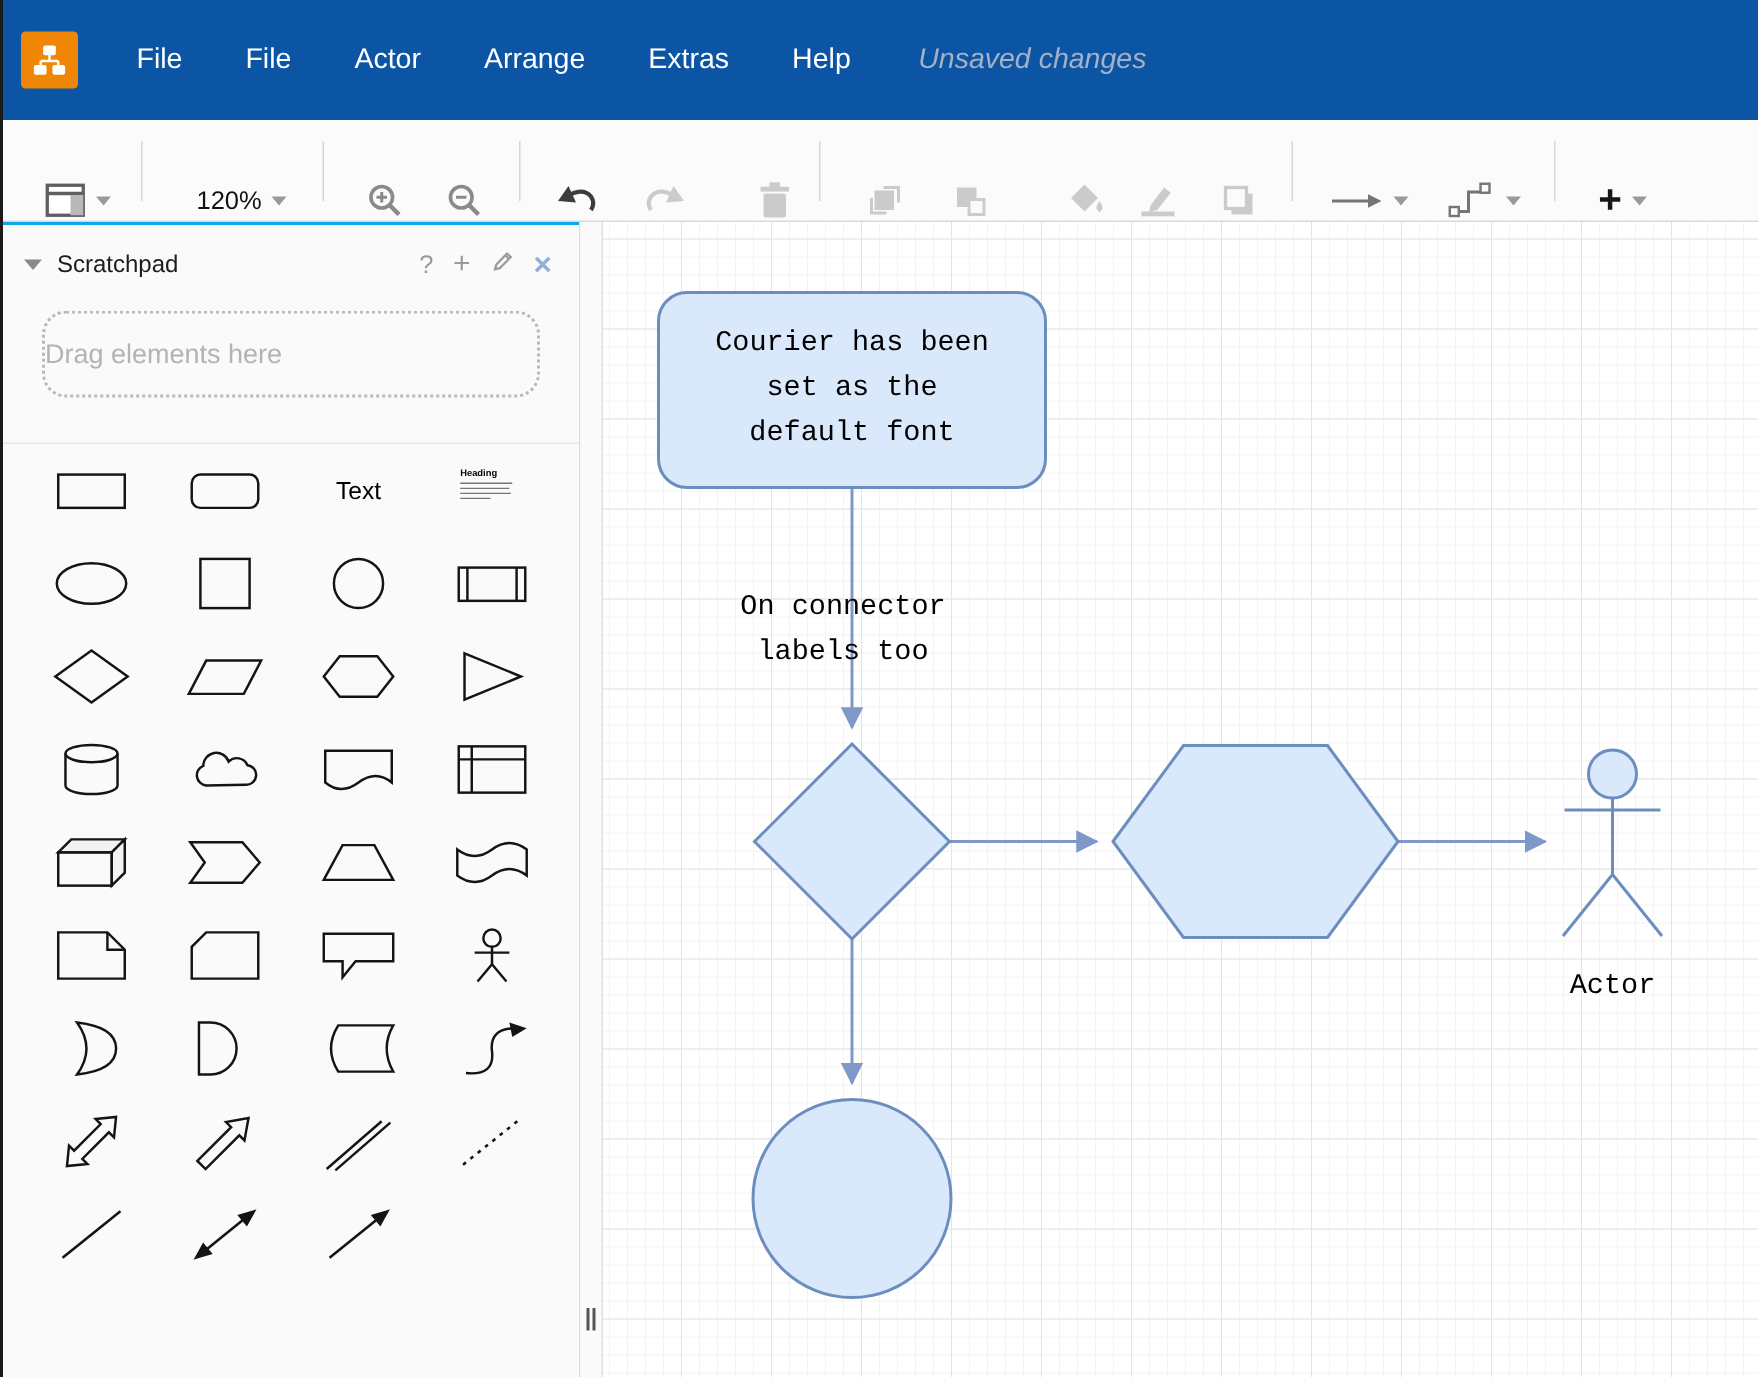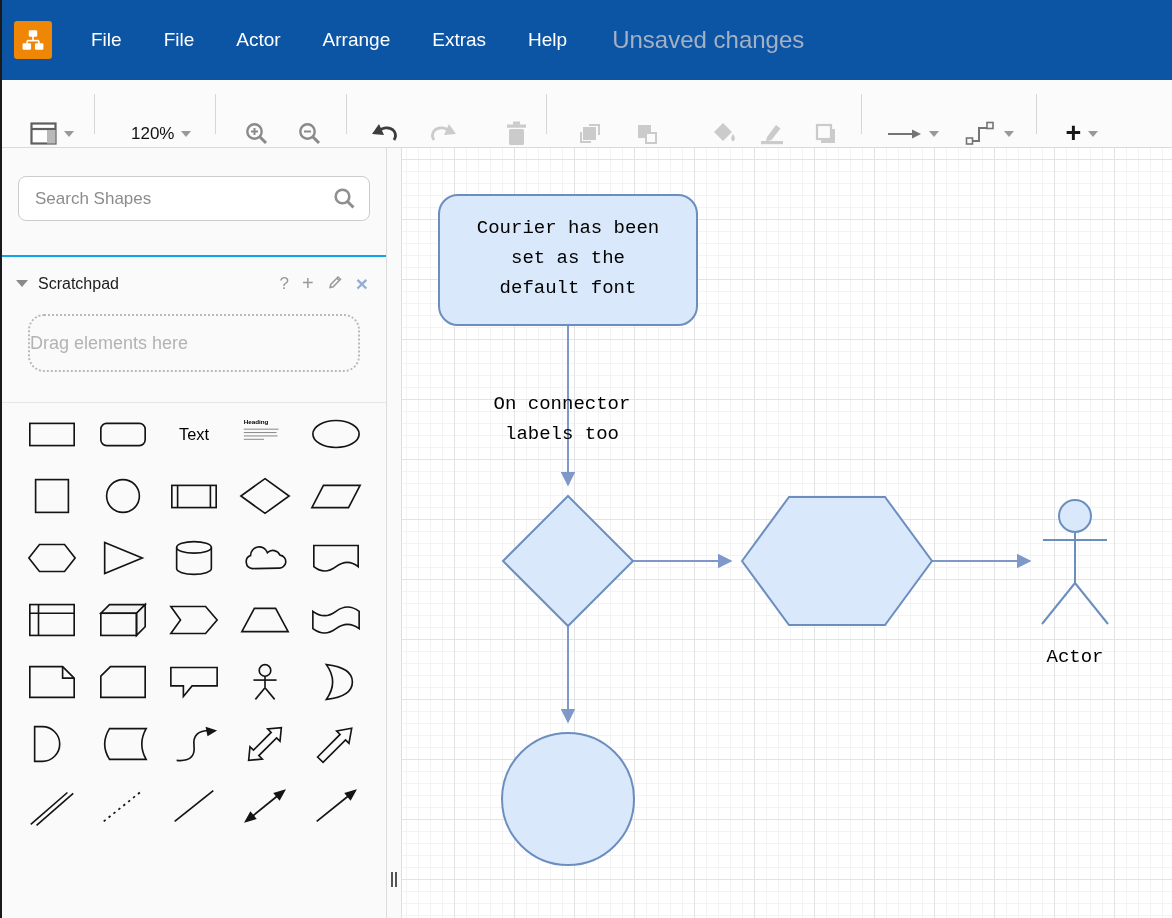--- a/index.html
+++ b/index.html
@@ -3,21 +3,21 @@
 <meta charset="utf-8">
 <style>
   * { margin:0; padding:0; box-sizing:border-box; }
   html,body { width:1172px; height:918px; overflow:hidden; font-family:"Liberation Sans", sans-serif; background:#fff; }
   body { position:relative; border-left:2px solid #1a1a1a; }
 
   
   .menubar { height:80px; background:var(--bar-blue,#0c55a5); display:flex; align-items:center; padding-left:12px; }
   .logo { width:38px; height:38px; background:var(--logo-orange,#ef8606); border-radius:3px; display:flex; align-items:center; justify-content:center; margin-right:18px; }
   .menu-item { color:#fff; font-size:19px; padding:0 21px; cursor:default; }
-  .menu-status { color:var(--status-col,#a4b1c4); font-size:24px; margin-left:24px; }
+  .menu-status { color:var(--status-col,#a4b1c4); font-size:19px; margin-left:24px;font-style:italic; }
 
   
   .toolbar { height:68px; background:#fbfbfb; border-bottom:1px solid #dadada; display:flex; align-items:center; padding-left:28px; }
   .tb-sep { width:1px; height:40px; background:#d6d6d6; margin:0 14px; flex:none; }
   .tb-btn { display:flex; align-items:center; flex:none;margin-top:40px; }
   .caret { width:0; height:0; border-left:5px solid transparent; border-right:5px solid transparent; border-top:6px solid #999; margin-left:7px; }
   .zoom-label { font-size:17px; color:#111; }
   .plus-glyph { font-size:27px; font-weight:bold; color:#171717; line-height:1; }
 
   
@@ -31,21 +31,21 @@
   .search-box input::placeholder { color:#8c8c8c; }
   .search-icon-wrap { position:absolute; right:14px; top:11px; }
   .section-head { height:55px; border-top:2px solid #0ea5e9; display:flex; align-items:center; padding:0 12px; }
   .tri { width:0; height:0; border-left:6px solid transparent; border-right:6px solid transparent; border-top:7px solid #8a8a8a; margin:0 10px 0 2px; }
   .section-title { font-size:16px; font-weight:500; color:#1c1c1c; }
   .sp-actions { margin-left:auto; display:flex; align-items:center; gap:13px; padding-right:6px; }
   .sp-glyph { color:#999; font-size:17px; }
   .sp-close { color:#92afd4; font-size:21px; font-weight:bold; line-height:1; }
   .dropzone { margin:4px 26px 30px 26px; height:58px; border:2px dotted #b9b9b9; border-radius:16px; display:flex; align-items:center; }
   .dropzone span { color:#b3b3b3; font-size:18px; }
-  .palette { border-top:1px solid #e6e6e6; padding:10px 14px 0 14px; display:grid; grid-template-columns:repeat(5,1fr); row-gap:21px; justify-items:center; }
+  .palette { border-top:1px solid #e6e6e6; padding:10px 14px 0 14px; display:grid; grid-template-columns:repeat(4,1fr); row-gap:21px; justify-items:center; }
   .shape-cell { width:58px; height:41px; display:flex; align-items:center; justify-content:center; cursor:move; }
   .shape-cell svg { stroke:#141414; stroke-width:1.7; fill:none; }
 
   
   .gutter { width:15px; background:#fafafa; border-right:1px solid #e0e0e0; position:relative; flex:none; }
   .gutter-handle { position:absolute; left:4px; top:724px; width:6px; height:15px; border-left:2px solid #555; border-right:2px solid #555; }
 
   
   .canvas { flex:1; position:relative; background:#fff;
     background-image:
@@ -184,31 +184,20 @@
   <div class="tb-sep" style="margin-left:22px;"></div>
   <div class="tb-btn" style="margin-left:14px;">
     <span class="plus-glyph">+</span>
     <span class="caret"></span>
   </div>
 </div>
 
 <div class="content">
 
   <div class="sidebar">
-    <div class="search-wrap">
-      <div class="search-box">
-        <input type="text" placeholder="Search Shapes" style="">
-        <span class="search-icon-wrap">
-          <svg width="23" height="23" viewBox="0 0 23 23">
-            <circle cx="9.5" cy="9.5" r="6.8" fill="none" stroke="#8f8f8f" stroke-width="2.6"></circle>
-            <line x1="14.5" y1="14.5" x2="20.5" y2="20.5" stroke="#8f8f8f" stroke-width="3"></line>
-          </svg>
-        </span>
-      </div>
-    </div>
 
     <div class="section-head">
       <span class="tri"></span>
       <span class="section-title">Scratchpad</span>
       <span class="sp-actions">
         <span class="sp-glyph">?</span>
         <span class="sp-glyph" style="font-size:20px;">+</span>
         <span>
           <svg width="16" height="16" viewBox="0 0 16 16">
             <path d="M3,13.5 L3.8,10.5 L11,3 L13.5,5.3 L6.2,12.8 Z" fill="none" stroke="#9a9a9a" stroke-width="1.5"></path>

